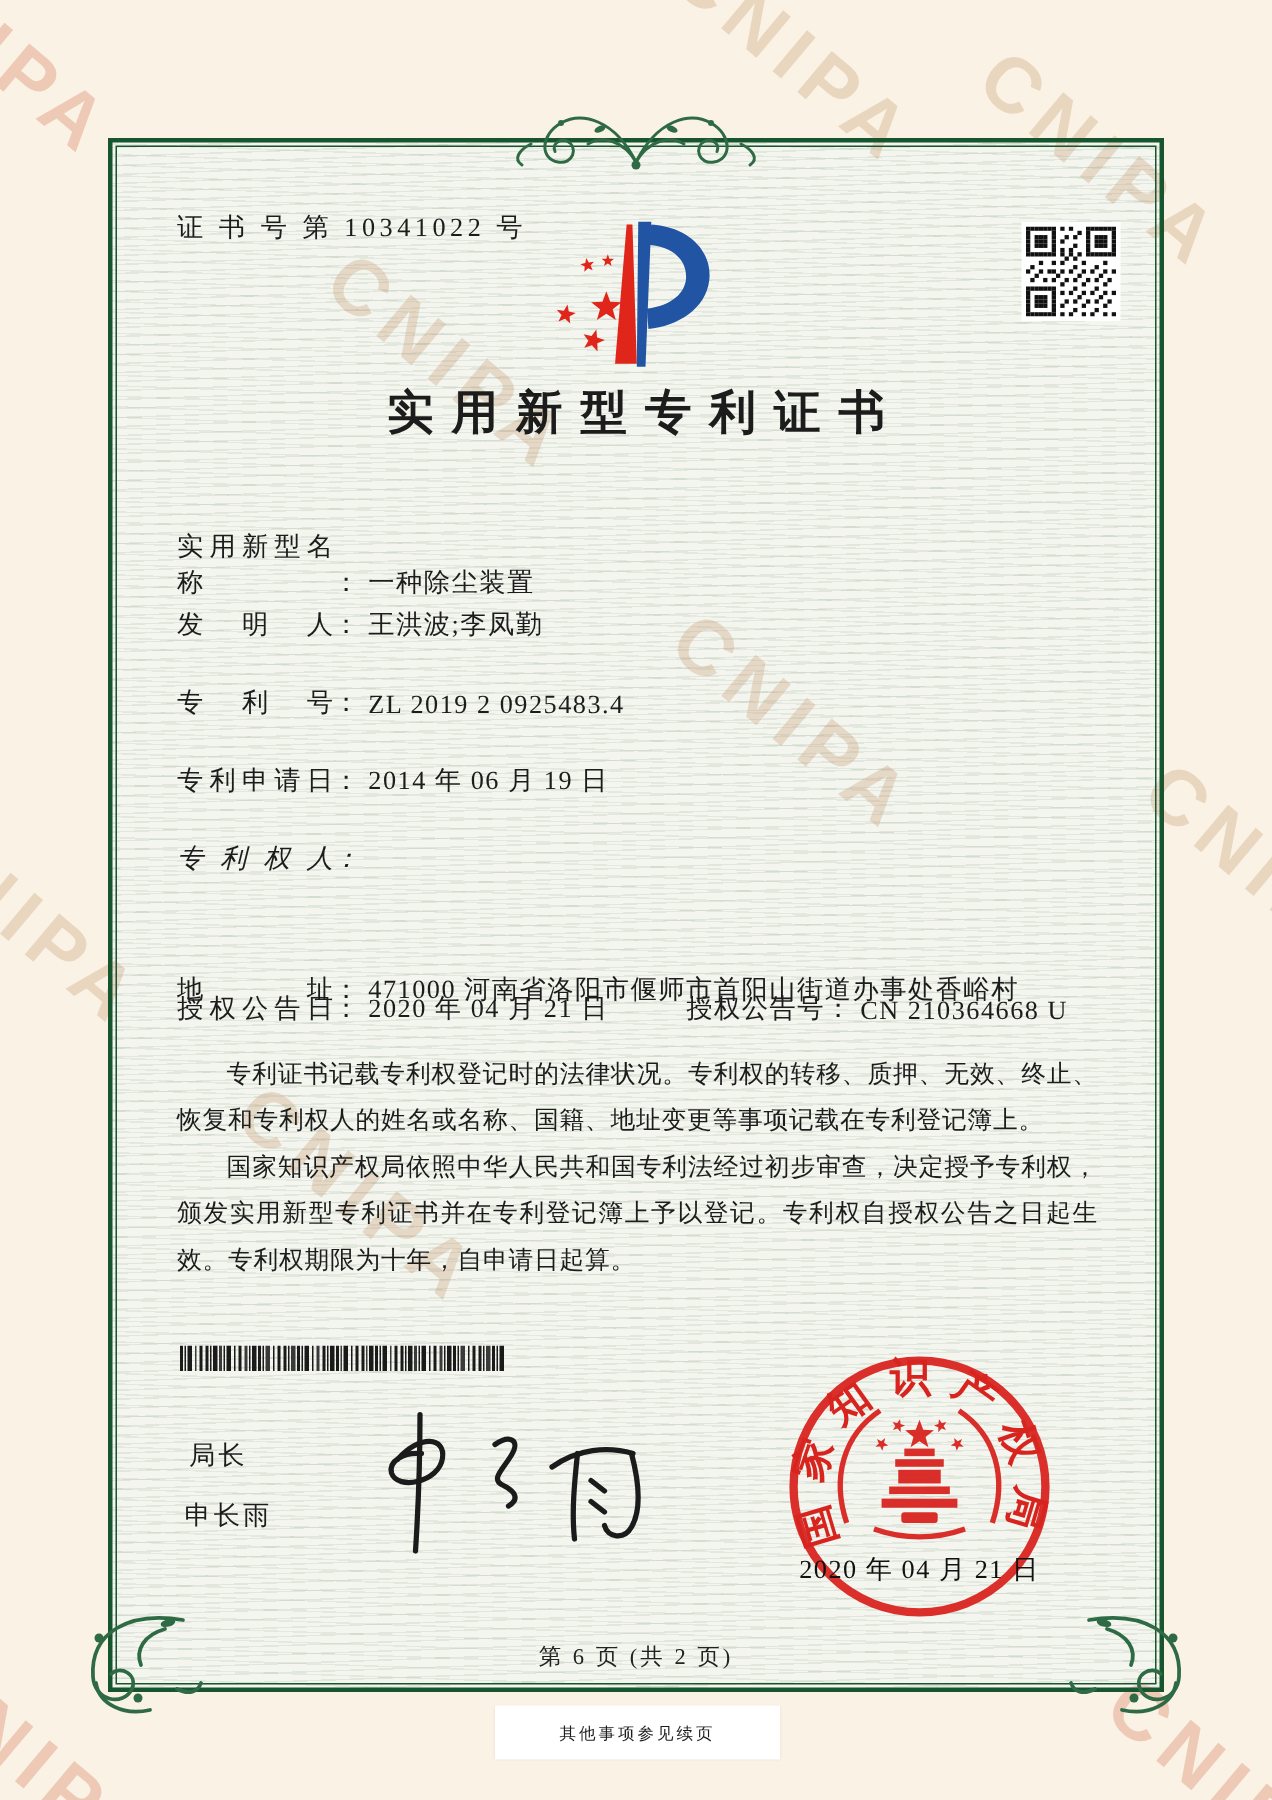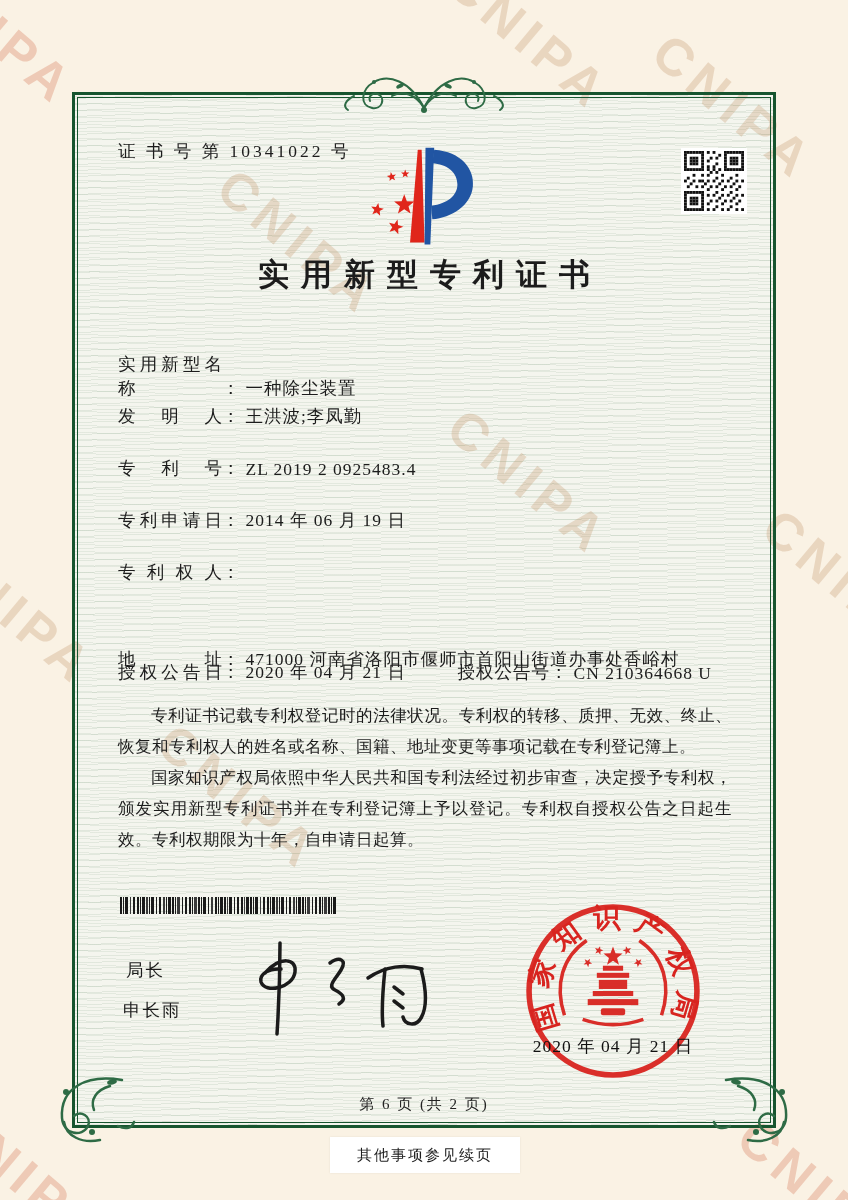--- a/index.html
+++ b/index.html
@@ -60,21 +60,21 @@
     position:absolute; left:521px; top:1034px; width:184px; text-align:center;
     font-size:17.5px; color:#111; letter-spacing:1px; z-index:6;
   }
   .page-footer {
     position:absolute; left:0; right:0; top:1095px; text-align:center;
     font-size:15px; letter-spacing:2px; color:#222;
   }
   .note-box {
     position:absolute; left:330px; top:1137px; width:190px; height:36px;
     background:#ffffff; display:flex; align-items:center; justify-content:center;
-    font-size:15px; letter-spacing:2px; box-shadow:0 0 2px rgba(0,0,0,0.08);
+    font-size:11px; letter-spacing:2px; box-shadow:0 0 2px rgba(0,0,0,0.08);
   }
 </style>
 </head>
 <body>
 
 <div class="page">
 
   <span class="wm wm-red" style="left:-80px; top:-60px;">CNIPA</span>
   <span class="wm" style="left:455px; top:-55px;">CNIPA</span>
   <span class="wm" style="left:660px; top:15px;">CNIPA</span>
@@ -347,21 +347,21 @@
     <div class="frow" style="top:456px;">
       <span class="flabel">专利号</span>
         <span class="fcolon">：</span>
       <span class="fvalue">ZL 2019 2 0925483.4</span>
     </div>
     <div class="frow" style="top:508px;">
       <span class="flabel">专利申请日</span>
         <span class="fcolon">：</span>
       <span class="fvalue">2014 年 06 月 19 日</span>
     </div>
-    <div class="frow" style="top:560px;">
+    <div class="frow" style="top:560px;font-style:italic;">
       <span class="flabel">专利权人</span>
         <span class="fcolon">：</span>
     </div>
     <div class="frow" style="top:612px;margin-top:35px;">
       <span class="flabel">地址</span>
         <span class="fcolon">：</span>
       <span class="fvalue">471000 河南省洛阳市偃师市首阳山街道办事处香峪村</span>
     </div>
     <div class="frow" style="top:660px;">
       <span class="flabel">授权公告日</span>

